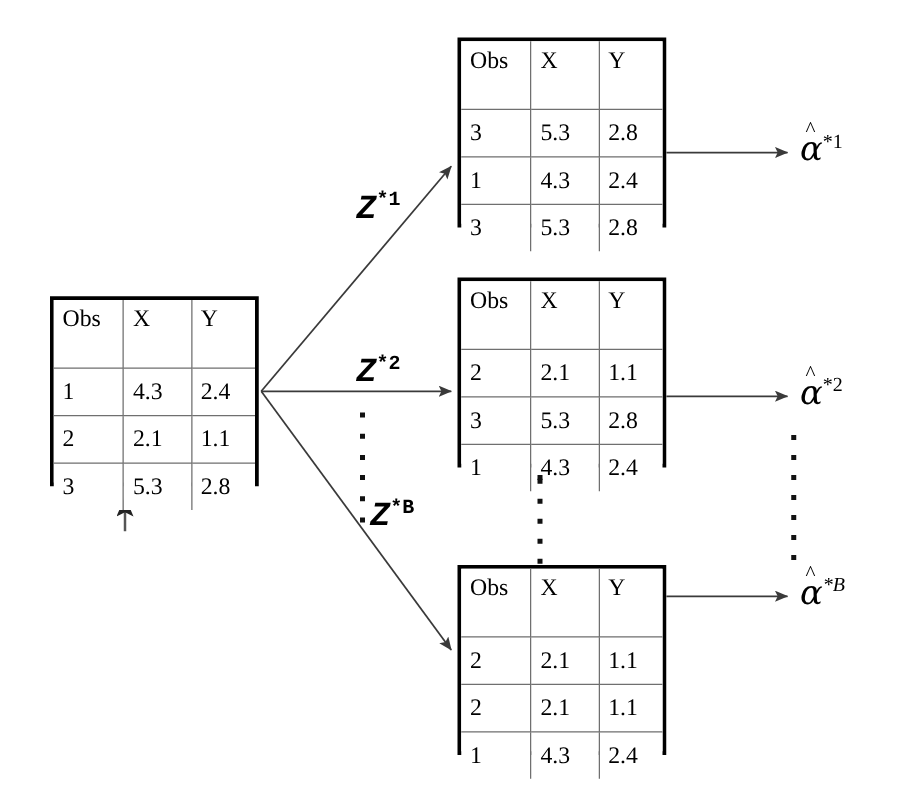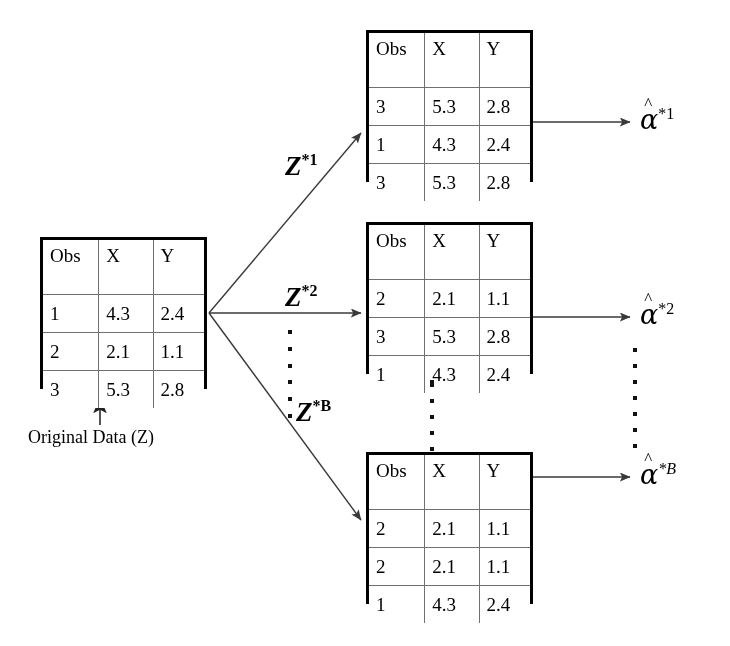--- a/index.html
+++ b/index.html
@@ -69,20 +69,21 @@
   .math {
     position: absolute;
     font-family: "Liberation Serif", "DejaVu Serif", serif;
     white-space: nowrap;
     line-height: 1;
   }
   .z-label {
     font-size: 27px;
     font-style: italic;
     font-weight: 700;
+    font-family: Liberation Mono, monospace;
   }
   .z-label .sup {
     font-size: 16px;
     font-style: normal;
     vertical-align: super;
     font-weight: 700;
     letter-spacing: 0;
   }
 
   .alpha-label {
@@ -182,21 +183,20 @@
       </tr>
       <tr class="body-row">
         <td class="c0">3</td>
         <td class="c1">5.3</td>
         <td class="c2">2.8</td>
       </tr>
     </tbody>
       </table>
   </div>
 
-  <div class="caption" style="left:28px; top:427px;">Original Data (Z)</div>
 
   <div class="data-table" style="left:366px; top:30px; width:167px; height:152px;">
     <table>
       <tbody>
           <tr class="head-row">
         <td class="c0">Obs</td>
         <td class="c1">X</td>
         <td class="c2">Y</td>
       </tr>
       <tr class="body-row">

